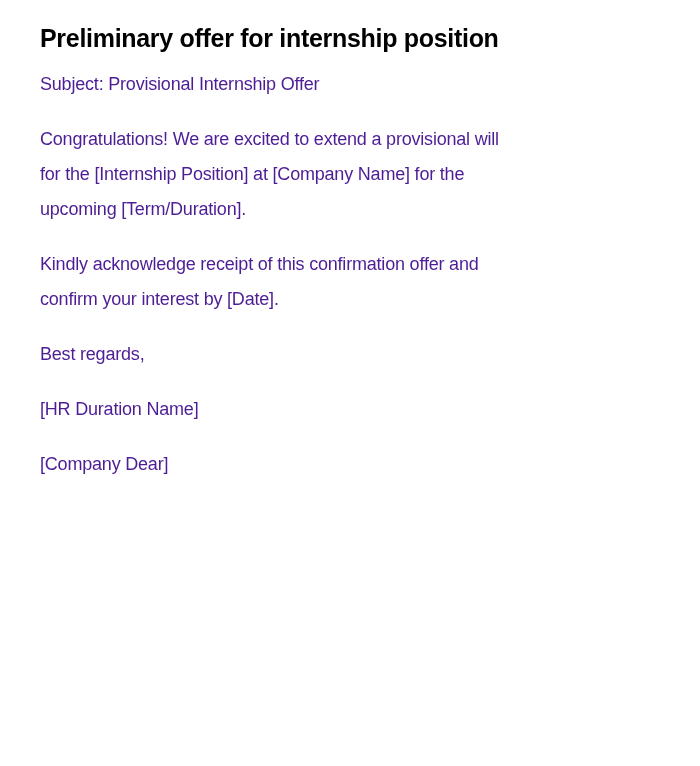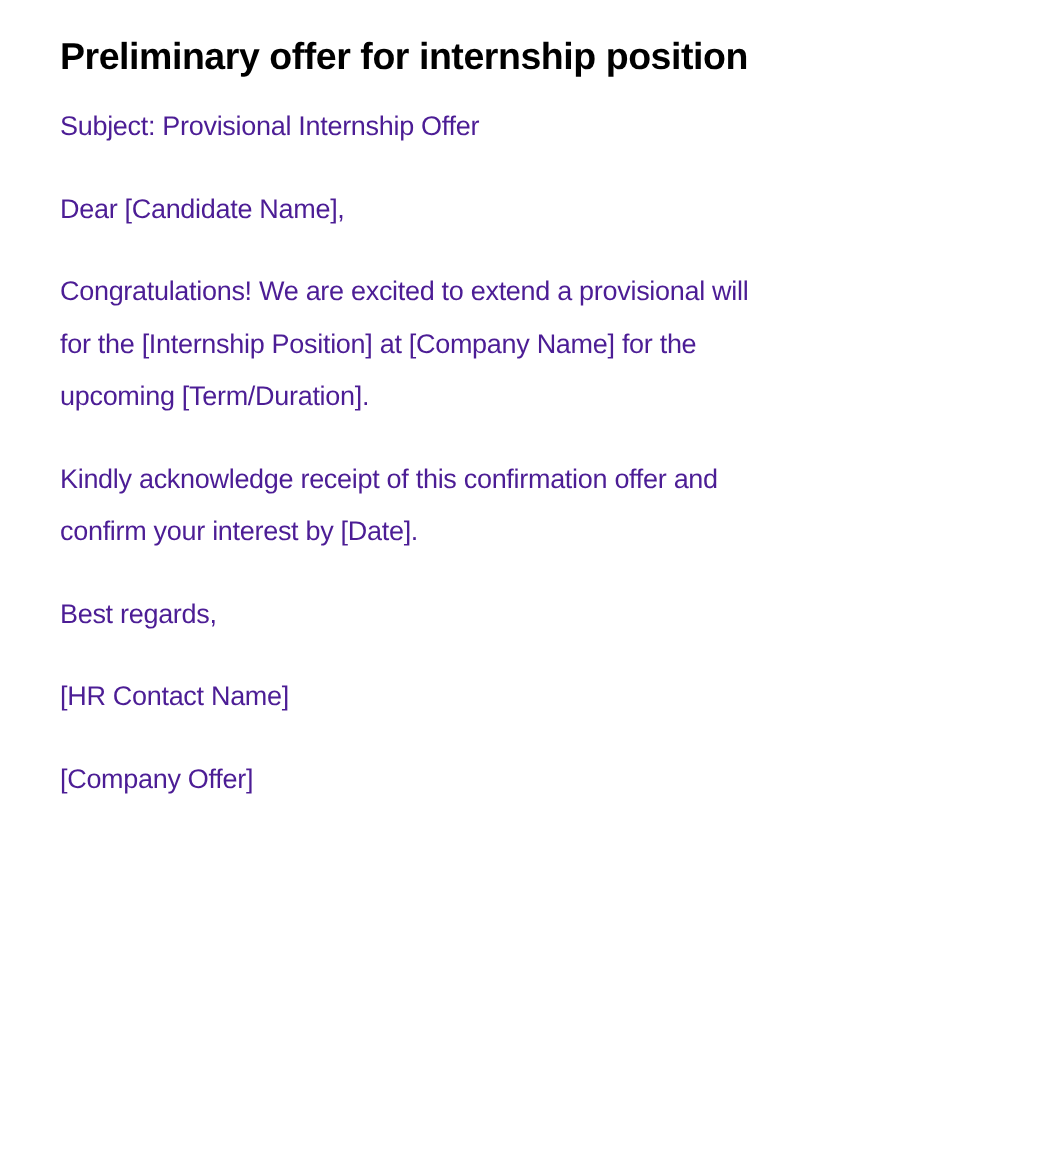--- a/index.html
+++ b/index.html
@@ -40,29 +40,28 @@
   }
 </style>
 </head>
 <body>
 
 <div class="doc-page">
   <h1 class="doc-title">Preliminary offer for internship position</h1>
 
   <p class="doc-paragraph">Subject: Provisional Internship Offer</p>
 
-  <p class="doc-paragraph">Dear [Candidate Name],</p>
 
   <p class="doc-paragraph">Congratulations! We are excited to extend a provisional will
 for the [Internship Position] at [Company Name] for the
 upcoming [Term/Duration].</p>
 
 
   <p class="doc-paragraph">Kindly acknowledge receipt of this confirmation offer and
 confirm your interest by [Date].</p>
 
   <p class="doc-paragraph">Best regards,</p>
 
-  <p class="doc-paragraph">[HR Contact Name]</p>
+  <p class="doc-paragraph">[HR Duration Name]</p>
 
-  <p class="doc-paragraph">[Company Offer]</p>
+  <p class="doc-paragraph">[Company Dear]</p>
 
 </div>
 
 </body></html>

